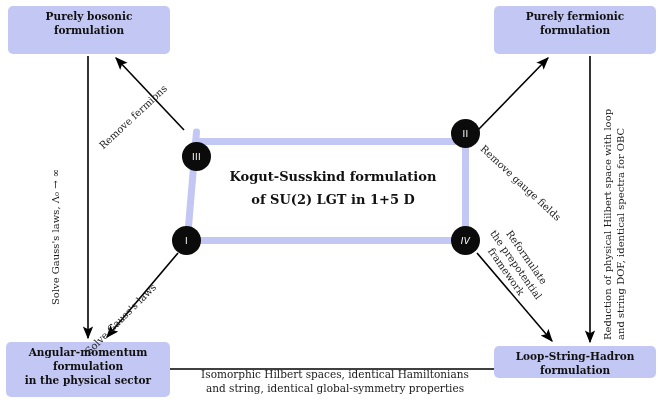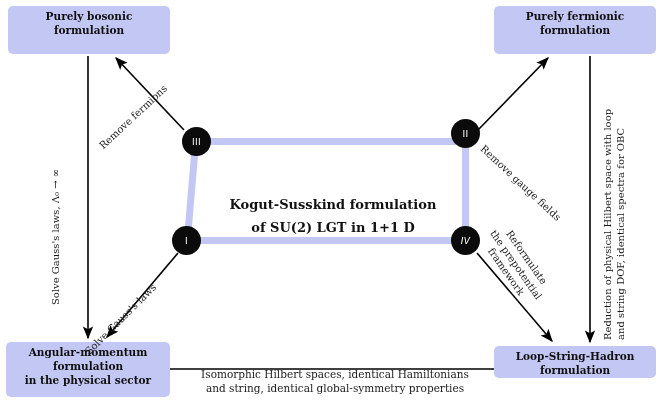--- a/index.html
+++ b/index.html
@@ -56,36 +56,35 @@
     background: #0b0b0b;
     color: #ffffff;
     display: flex;
     align-items: center;
     justify-content: center;
     font-size: 9px;
     font-family: "DejaVu Sans", "Liberation Sans", sans-serif;
     letter-spacing: 0.3px;
     box-sizing: border-box;
   }
-  #node-III { left: 182px; top: 127px; }
+  #node-III { left: 182px; top: 142px; }
   #node-II  { left: 451px; top: 119px; }
   #node-I   { left: 172px; top: 226px; }
   #node-IV  { left: 451px; top: 226px; font-style: italic; }
 
   .center-title {
     position: absolute;
     left: 205px;
     top: 166px;
     width: 256px;
     text-align: center;
     font-weight: bold;
     font-size: 13px;
     line-height: 1.75;
     color: #111111;
-    margin-top: 28px;
   }
 
   .caption {
     position: absolute;
     left: 170px;
     top: 367px;
     width: 330px;
     text-align: center;
     font-size: 10.5px;
     line-height: 1.35;
@@ -207,21 +206,21 @@
     </div>
   </div>
 
   <div class="node" id="node-III">III</div>
   <div class="node" id="node-II">II</div>
   <div class="node" id="node-I">I</div>
   <div class="node" id="node-IV">IV</div>
 
   <div class="center-title">
     <div>Kogut-Susskind formulation</div>
-    <div>of SU(2) LGT in 1+1 D</div>
+    <div>of SU(2) LGT in 1+5 D</div>
   </div>
 
   <div class="rot-label" id="lbl-solve-gauss-lambda">Solve Gauss's laws, Λ₀ → ∞</div>
 
   <div class="rot-label multi" id="lbl-reduction">
     <span>Reduction of physical Hilbert space with loop</span>
     <span>and string DOF, identical spectra for OBC</span>
   </div>
 
   <div class="rot-label" id="lbl-remove-fermions">Remove fermions</div>

